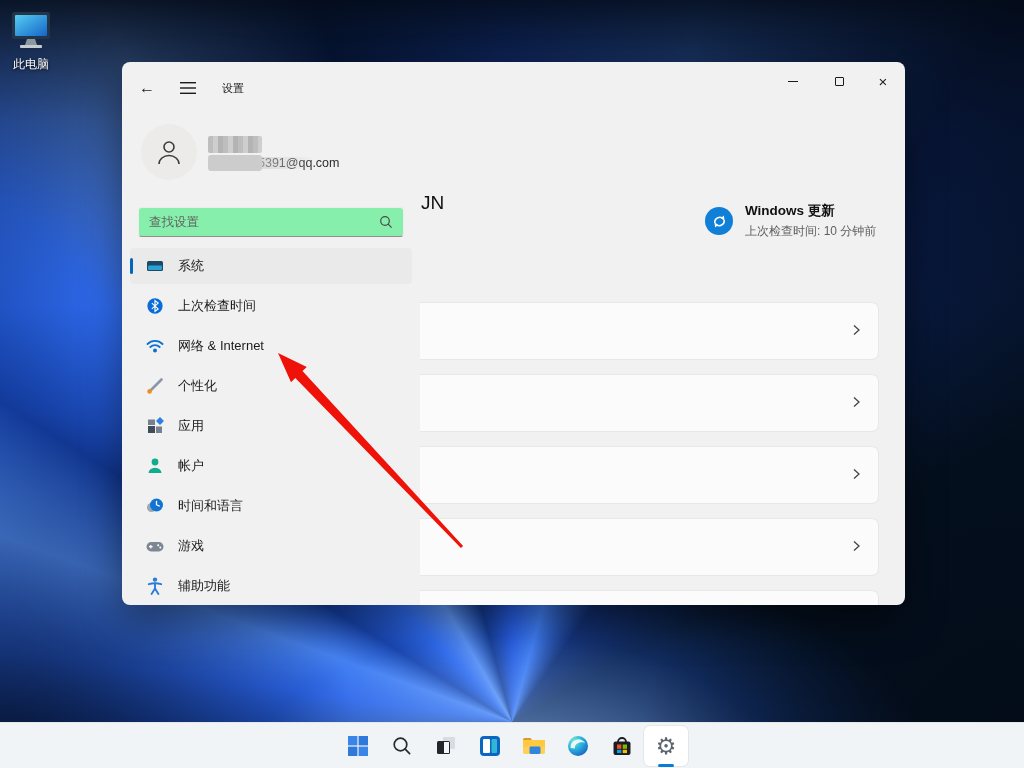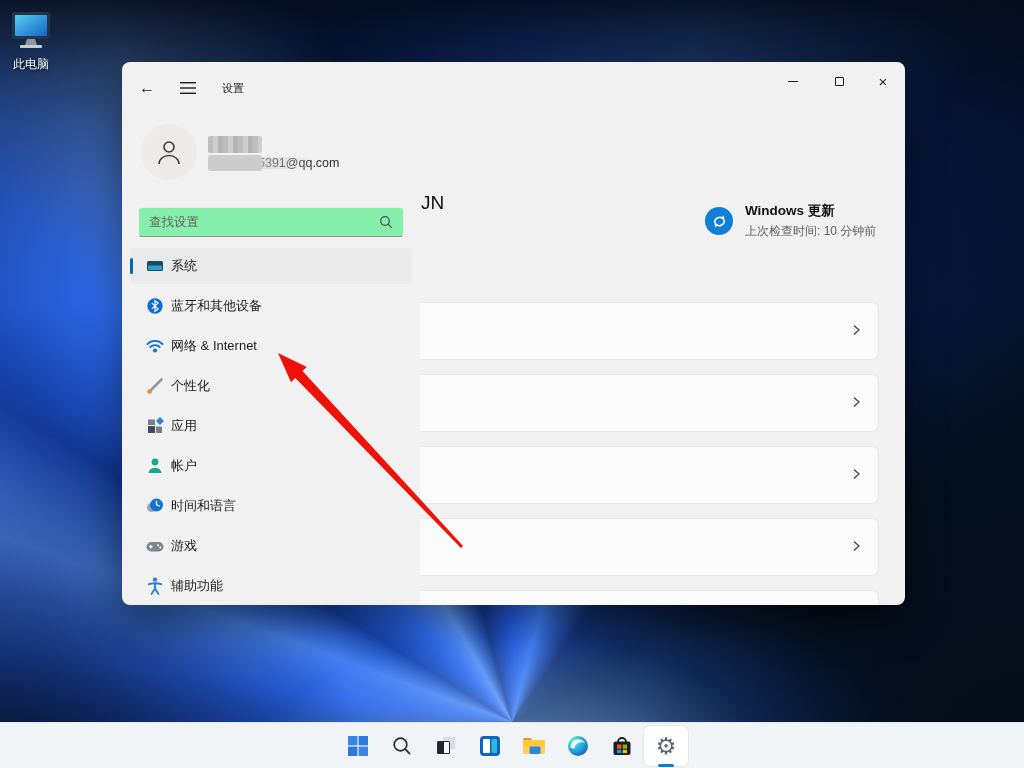--- a/index.html
+++ b/index.html
@@ -54,21 +54,21 @@
                   font-family:inherit; }
   .search input::placeholder { color:#636363; opacity:1; }
 
   .nav { position:absolute; left:8px; top:186px; width:284px; }
   .nav-item { position:relative; width:282px; height:36px; margin-bottom:4px; border-radius:4px;
               display:flex; align-items:center; }
   .nav-item.sel { background:#eaeaea; }
   .nav-item .pill { position:absolute; left:0; top:10px; width:3px; height:16px; border-radius:2px; background:#0067c0; display:none; }
   .nav-item.sel .pill { display:block; }
   .nav-ico { width:20px; height:20px; margin-left:15px; flex:0 0 auto; display:flex; align-items:center; justify-content:center; }
-  .nav-lbl { margin-left:6px; font-size:13px; color:#1b1b1b; }
+  .nav-lbl { margin-left:13px; font-size:13px; color:#1b1b1b; }
 
   .main { position:absolute; left:298px; top:0; right:0; bottom:0; overflow:hidden; }
   .devname { position:absolute; left:1px; top:130px; font-size:19px; font-weight:400; color:#111; }
   .update { position:absolute; left:285px; top:140px; display:flex; gap:12px; align-items:center; }
   .upd-ic { width:28px; height:28px; border-radius:50%; background:#0f7fd7; display:flex; align-items:center; justify-content:center; flex:0 0 auto; }
   .upd-title { font-size:13.5px; font-weight:700; color:#111; }
   .upd-status { font-size:12px; color:#5f5f5f; margin-top:3px; }
 
   .card { position:absolute; left:0; width:459px; height:58px; background:#fbfbfb;
           border:1px solid #e7e7e7; border-left:none; border-radius:0 7px 7px 0; }
@@ -160,21 +160,21 @@
         <span class="nav-lbl">系统</span>
       </div>
       <div class="nav-item">
 
         <span class="nav-ico">
           <svg width="18" height="18" viewBox="0 0 20 20">
               <circle cx="10" cy="10" r="8.5" fill="#0a6cd6"></circle>
               <path d="M6.5 6.8 L13.5 13.2 L10 16 V4 L13.5 6.8 L6.5 13.2" fill="none" stroke="#fff" stroke-width="1.3"></path>
             </svg>
         </span>
-        <span class="nav-lbl">蓝牙和其他设备</span>
+        <span class="nav-lbl">上次检查时间</span>
       </div>
       <div class="nav-item">
 
         <span class="nav-ico">
           <svg width="20" height="20" viewBox="0 0 20 20">
               <g fill="none" stroke="#0b6fd4" stroke-width="1.8" stroke-linecap="round">
                 <path d="M2.5 8 a10.5 10.5 0 0 1 15 0"></path>
                 <path d="M5.3 11 a6.6 6.6 0 0 1 9.4 0"></path>
               </g>
               <circle cx="10" cy="14.5" r="2" fill="#0b6fd4"></circle>

